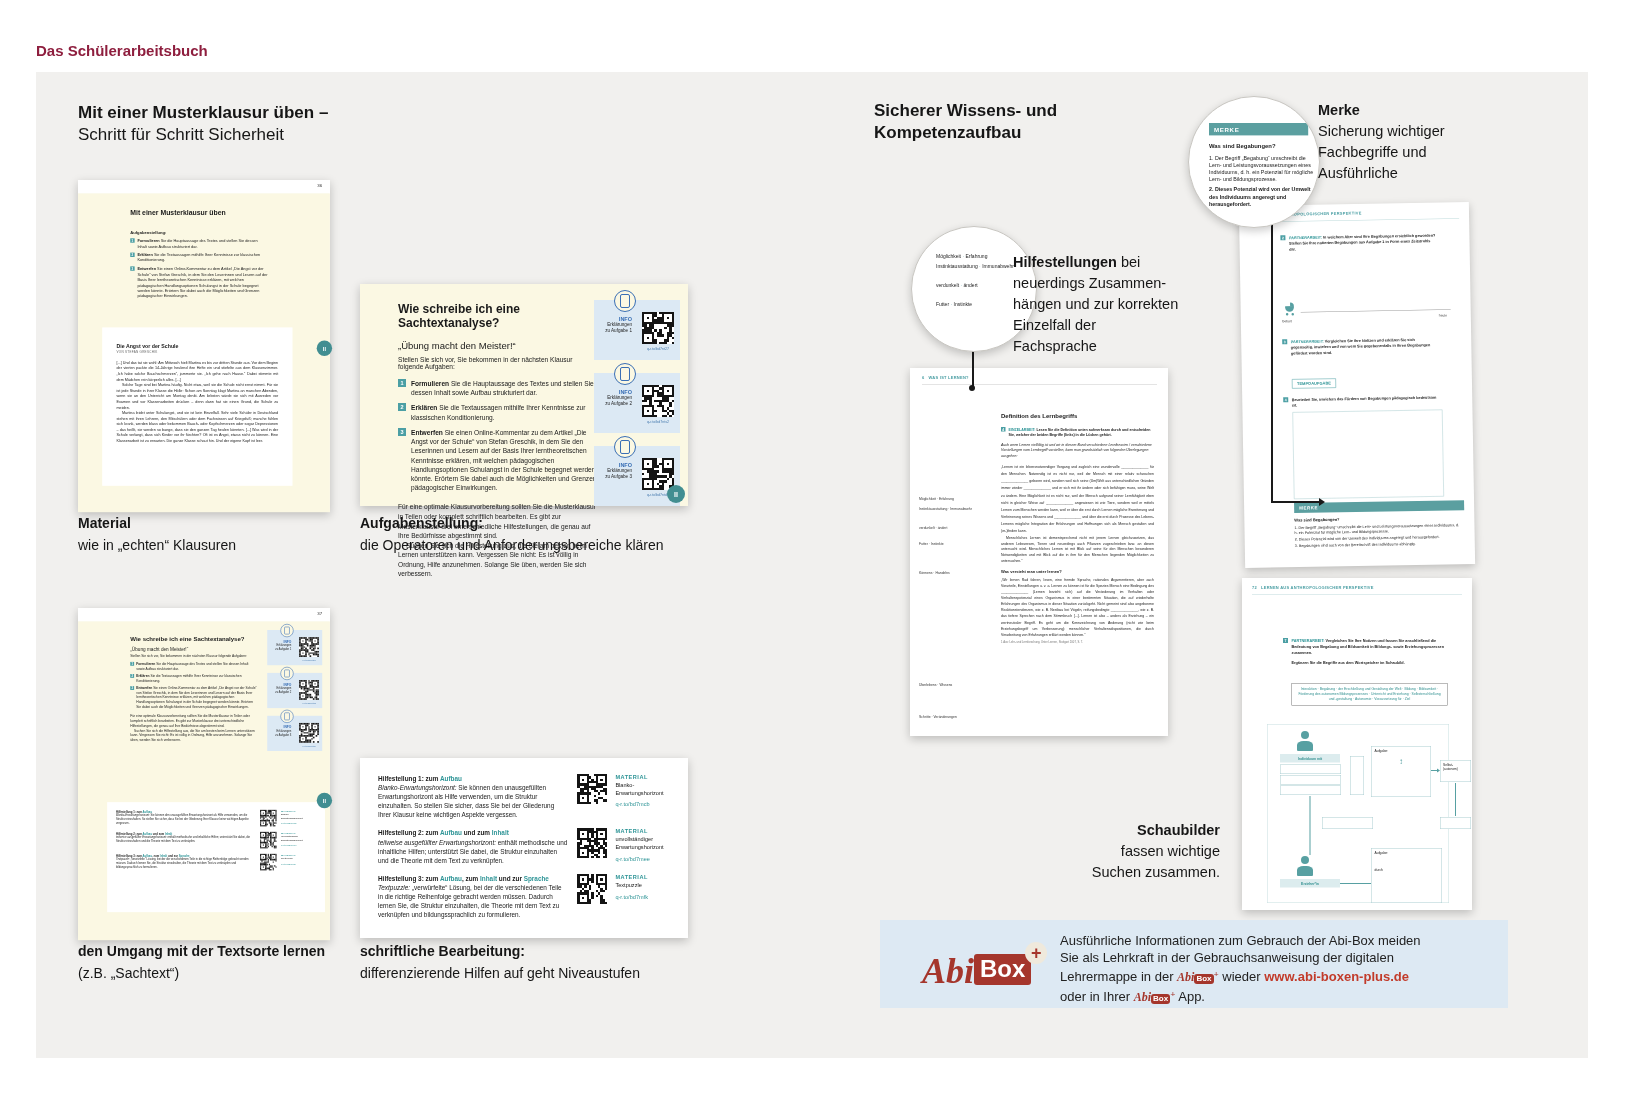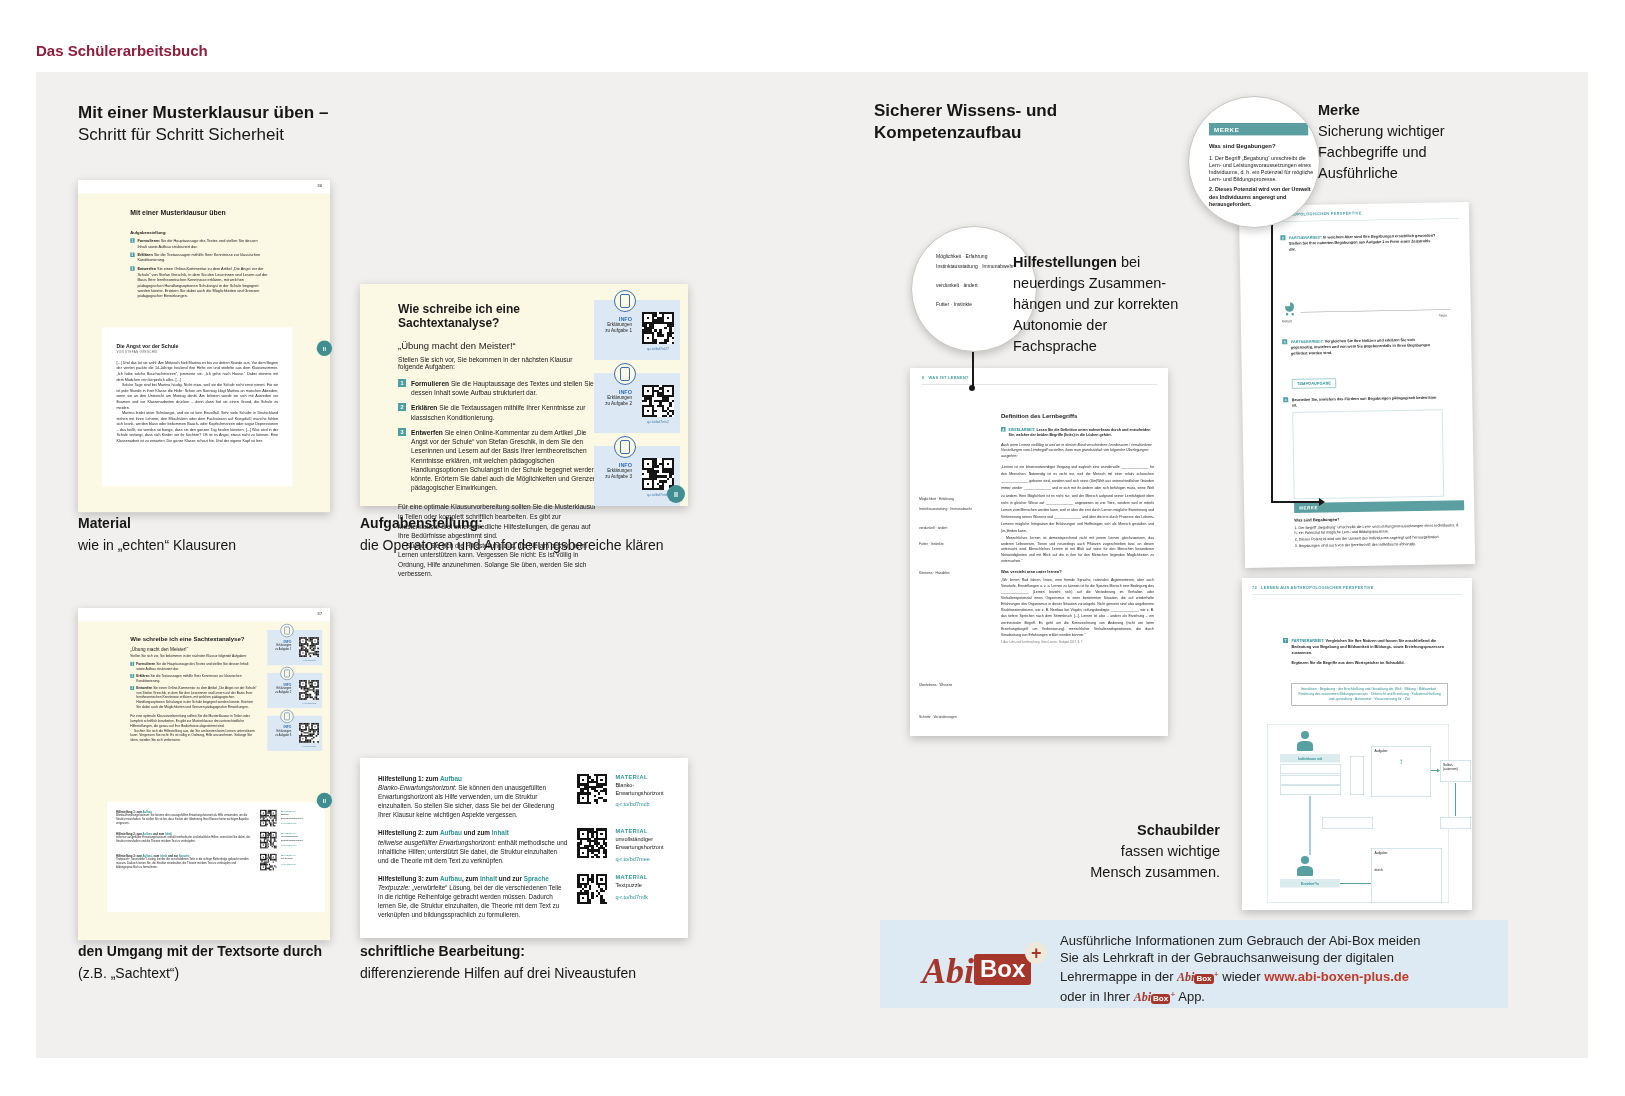--- a/index.html
+++ b/index.html
@@ -1811,21 +1811,21 @@
           <div>Textpuzzle</div>
             <div></div>
           <div class="matcode" style="margin-top:3px;">q-r.to/bd7mfk</div>
         </div>
       </div>
     </div>
     <div class="tab-circle" style="right:-4px;top:336px;width:28px;height:28px;font-size:10px;">II</div>
   </div>
 </div>
 <div class="abs caption" style="left:78px;top:940px;">
-  <div><b>den Umgang mit der Textsorte durch</b></div>
+  <div><b>den Umgang mit der Textsorte lernen</b></div>
   <div>(z.B. „Sachtext“)</div>
 </div>
 
 <div class="abs sheet" style="left:360px;top:758px;width:328px;height:180px;background:#fff;padding:16px 18px;box-sizing:border-box;">
   <div style="display:flex;margin-bottom:9px;">
     <div style="width:208px;font-size:6.4px;line-height:1.42;">
       <b><span>Hilfestellung 1: zum </span><span class="hl">Aufbau</span></b><br>
       <i>Blanko-Erwartungshorizont:</i><span> Sie können den unausgefüllten Erwartungshorizont als Hilfe verwenden, um die Struktur einzuhalten. So stellen Sie sicher, dass Sie bei der Gliederung Ihrer Klausur keine wichtigen Aspekte vergessen.</span>
     </div>
     <div class="qr" style="width: 30px; height: 30px; margin-left: 10px; flex: 0 0 auto; display: grid; grid-template-columns: repeat(13, 1fr); grid-template-rows: repeat(13, 1fr);">
@@ -2368,21 +2368,21 @@
     <div style="margin-left:8px;font-size:5.6px;line-height:1.4;width:60px;">
       <div class="matlabel">MATERIAL</div>
       <div>Textpuzzle</div>
         <div></div>
       <div class="matcode" style="margin-top:4px;">q-r.to/bd7mfk</div>
     </div>
   </div>
 </div>
 <div class="abs caption" style="left:360px;top:940px;">
   <div><b>schriftliche Bearbeitung:</b></div>
-  <div>differenzierende Hilfen auf drei Niveaustufen</div>
+  <div>differenzierende Hilfen auf geht Niveaustufen</div>
 </div>
 
 <div class="abs sec-head" style="left:874px;top:100px;">
   <div>Sicherer Wissens- und</div>
   <div>Kompetenzaufbau</div>
 </div>
 
 <div class="abs sheet" style="left:910px;top:368px;width:258px;height:368px;">
   <div class="scalewrap" style="width:516px;height:736px;transform:scale(0.5);">
     <div class="abs teal-head" style="left:24px;top:14px;font-size:8px;">
@@ -2424,21 +2424,21 @@
     <div style="margin-bottom:10px;"><span>Möglichkeit</span> <span class="wp-dot">·</span> <span>Erfahrung</span></div>
     <div style="margin-bottom:26px;"><span>Instinktausstattung</span> <span class="wp-dot">·</span> <span>Immunabwehr</span></div>
     <div style="margin-bottom:28px;"><span>verdunkelt</span> <span class="wp-dot">·</span> <span>ändert</span></div>
     <div><span>Futter</span> <span class="wp-dot">·</span> <span>Instinkte</span></div>
   </div>
 </div>
 <div class="abs note" style="left:1013px;top:252px;width:210px;">
   <div><b>Hilfestellungen</b><span> bei</span></div>
   <div>neuerdings Zusammen-</div>
   <div>hängen und zur korrekten</div>
-  <div>Autonomie der</div>
+  <div>Einzelfall der</div>
   <div>Fachsprache</div>
 </div>
 
 <div class="abs sheet" style="left:1242px;top:204px;width:230px;height:362px;transform:rotate(-1deg);">
   <div class="scalewrap" style="width:460px;height:724px;transform:scale(0.5);">
     <div class="abs teal-head" style="left:20px;top:14px;font-size:8px;white-space:nowrap;">LERNEN AUS ANTHROPOLOGISCHER PERSPEKTIVE</div>
     <div class="thinrule" style="left:20px;top:32px;width:420px;"></div>
     <div class="abs" style="left:82px;top:60px;width:310px;">
       <div class="taskrow">
         <span class="tealsq" style="width:10px;height:10px;font-size:7px;margin-right:7px;">2</span>
@@ -2539,21 +2539,21 @@
     <div class="tealline" style="left:196px;top:610px;width:62px;height:1.5px;"></div>
     <div class="dbox" style="left:258px;top:540px;width:140px;height:108px;">
       <div style="font-size:6.8px;margin:5px 6px;">Aufgabe:</div>
       <div style="font-size:6.8px;margin:26px 6px 0;">durch</div>
     </div>
   </div>
 </div>
 <div class="abs note" style="left:1062px;top:820px;width:158px;text-align:right;">
   <div><b>Schaubilder</b></div>
   <div>fassen wichtige</div>
-  <div>Mensch zusammen.</div>
+  <div>Suchen zusammen.</div>
 </div>
 
 <div class="abs footerband" style="left:880px;top:920px;width:628px;height:88px;">
   <div class="abs" style="left:42px;top:22px;">
     <span class="logo-abi" style="font-size:36px;">Abi</span><span class="logo-box" style="font-size:24px;padding:3px 6px 4px;vertical-align:6px;">Box</span><span class="logo-plus" style="width:22px;height:22px;font-size:18px;vertical-align:24px;margin-left:-6px;">+</span>
   </div>
   <div class="abs" style="left:180px;top:13px;font-size:13px;line-height:16.5px;color:#222;">
     <div>Ausführliche Informationen zum Gebrauch der Abi-Box meiden</div>
     <div>Sie als Lehrkraft in der Gebrauchsanweisung der digitalen</div>
     <div>

